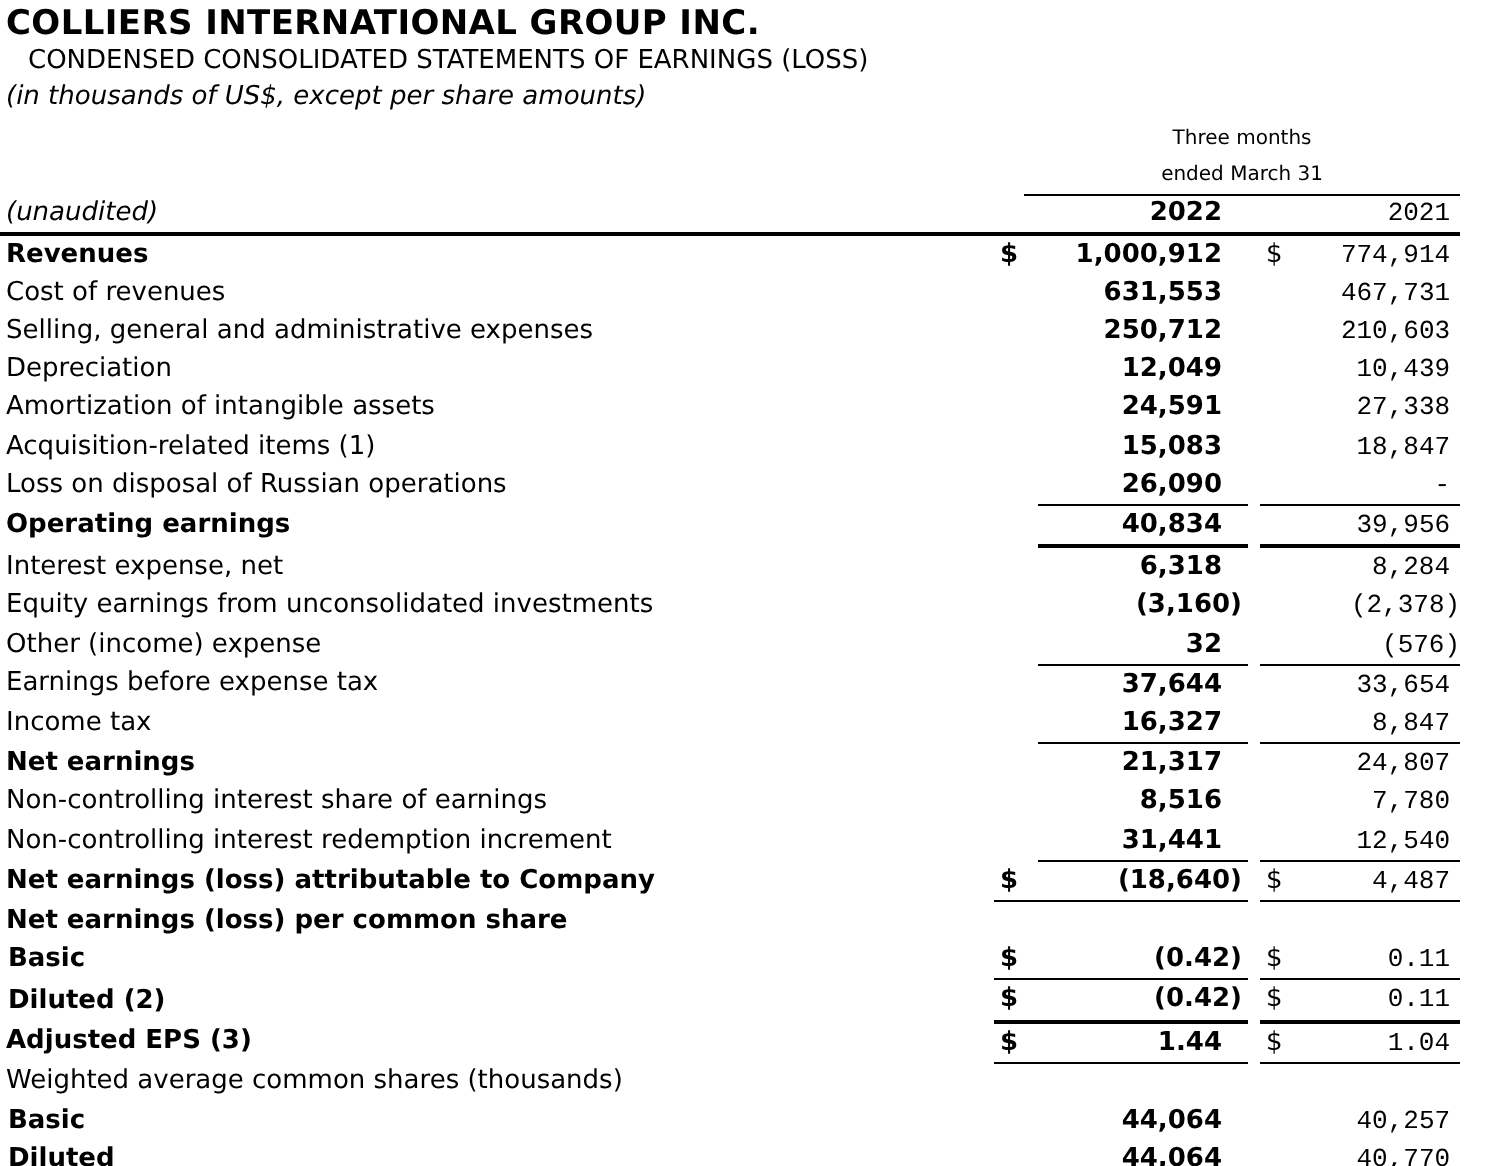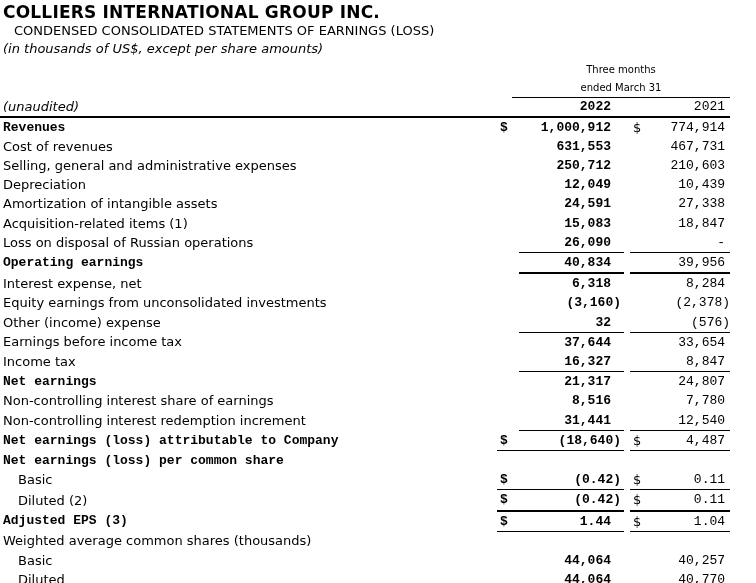--- a/index.html
+++ b/index.html
@@ -46,28 +46,28 @@
   td {
     padding: 0;
     height: 19.2px;
     font-size: 13px;
     line-height: 19.2px;
     white-space: nowrap;
     overflow: visible;
     vertical-align: middle;
   }
   .c-label { text-align: left; padding-left: 3px; }
-  .c-label.indent { padding-left: 18px; }
+  .c-label.indent { padding-left: 4px; font-weight: bold; }
   .c-cur { text-align: left; padding-left: 3px; }
   .c-val { text-align: right; }
   .v1cell { padding-right: 13px; }
   .v2cell { padding-right: 5px; font-family: Liberation Mono, monospace; }
   .v1cell .neg { margin-right: -10px; }
   .v2cell .neg { margin-right: -5px; }
-  .bold { font-weight: bold; font-family: Liberation Mono, monospace; }
+  .bold { font-weight: bold; }
   .italic { font-style: italic; }
 
   .rule-thin  { border-bottom: 1.4px solid #000000; }
   .rule-thick { border-bottom: 2.2px solid #000000; }
 
   
   .period-cell { vertical-align: bottom; height: 39px; }
   .period-box {
     margin-left: 15px;
     border-bottom: 1.4px solid #000000;
@@ -203,21 +203,21 @@
         </tr>
         <tr>
           <td class="c-label">Other (income) expense</td>
           <td class="c-cur bold"></td>
           <td class="c-val v1cell bold rule-thin">32</td>
           <td class="c-gap"></td>
           <td class="c-cur rule-thin"></td>
           <td class="c-val v2cell rule-thin"><span class="neg">(576)</span></td>
         </tr>
         <tr>
-          <td class="c-label">Earnings before income tax</td>
+          <td class="c-label">Earnings before expense tax</td>
           <td class="c-cur bold"></td>
           <td class="c-val v1cell bold">37,644</td>
           <td class="c-gap"></td>
           <td class="c-cur"></td>
           <td class="c-val v2cell">33,654</td>
         </tr>
         <tr>
           <td class="c-label">Income tax</td>
           <td class="c-cur bold"></td>
           <td class="c-val v1cell bold rule-thin">16,327</td>

